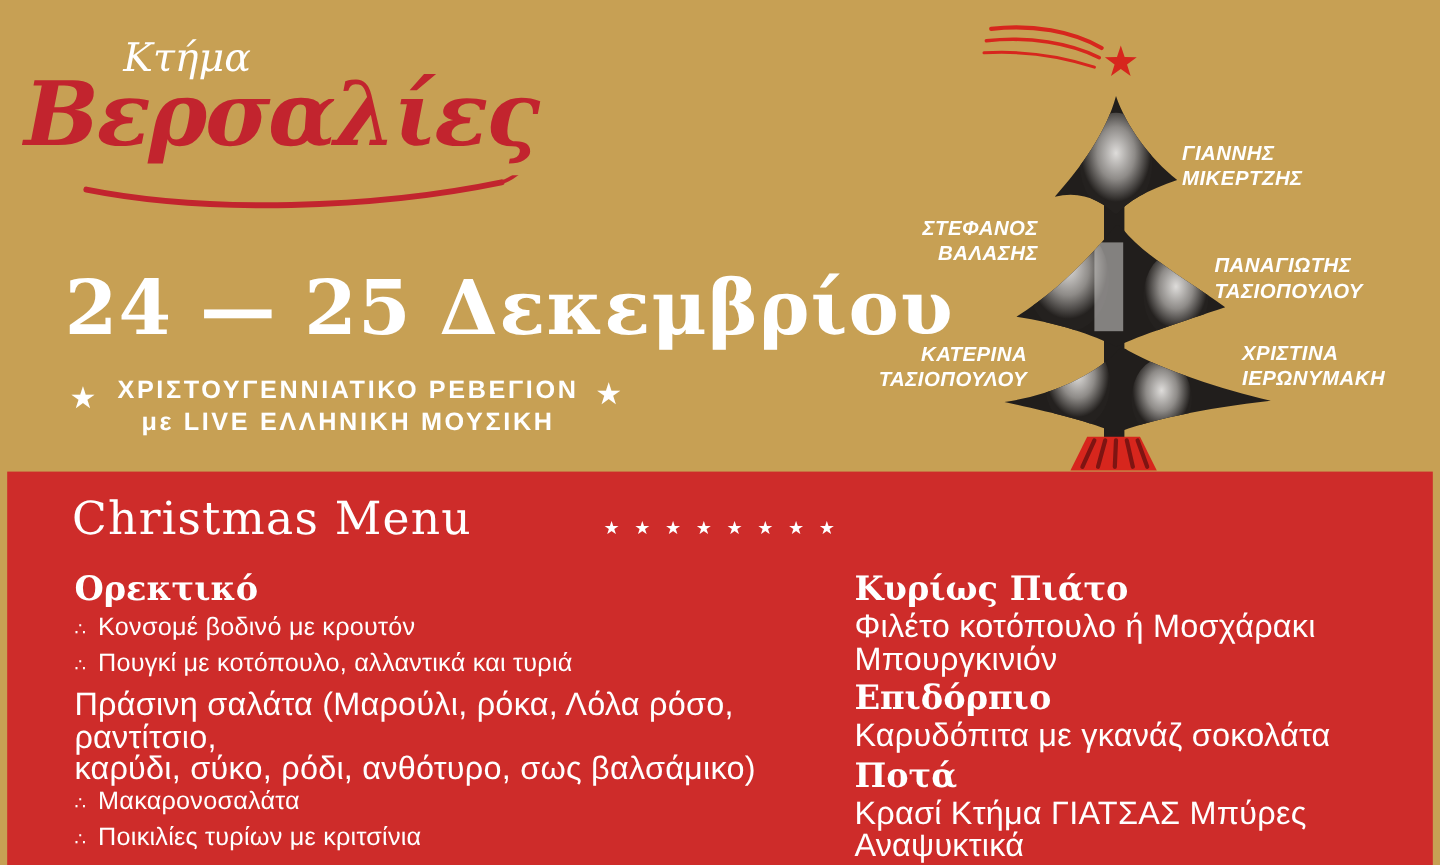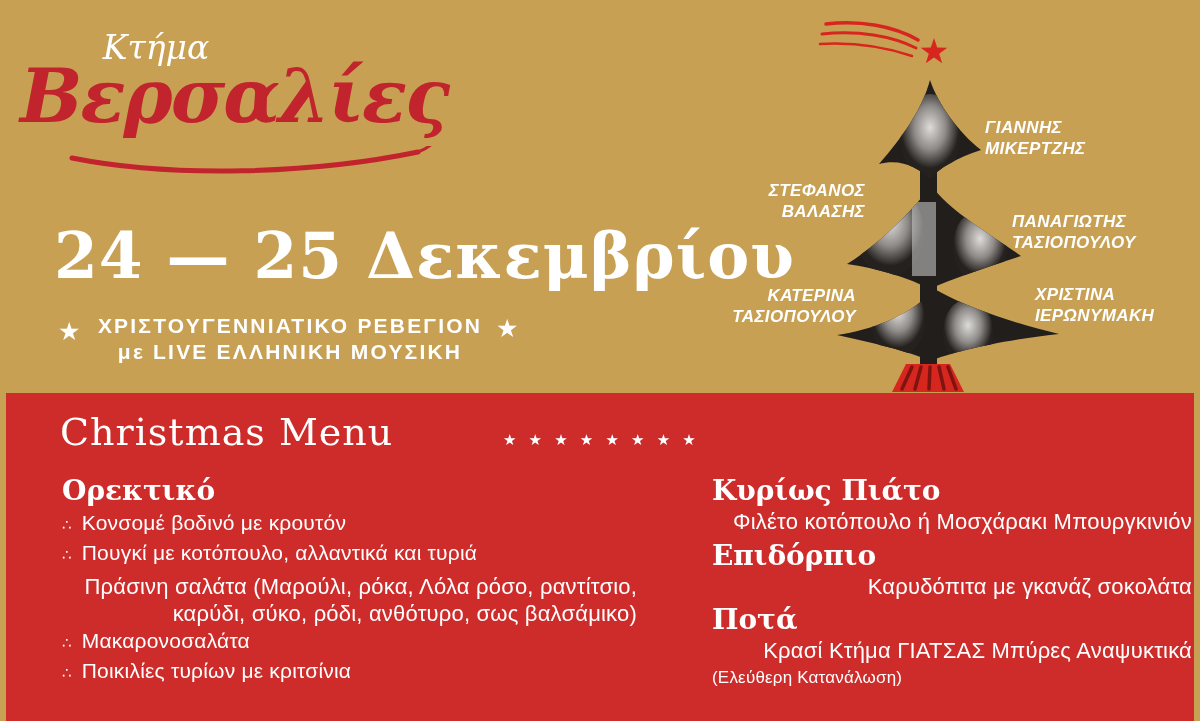--- a/index.html
+++ b/index.html
@@ -65,21 +65,21 @@
   .col{position:absolute; top:476px;}
   .col-left{left:62px; width:575px;}
   .col-right{left:688px; width:480px;margin-left:24px;}
   .menu-heading{
     font-family:"DejaVu Serif",serif; font-weight:bold;
     font-size:28px; line-height:30px; margin:0 0 3px 0;
   }
   .sect{margin-top:5px;}
   .mi{display:flex; gap:10px; align-items:baseline; font-size:21px; line-height:28px; letter-spacing:.2px;}
   .mi .bullet{font-size:15px; flex:0 0 auto;}
-  .mp{font-size:22px; line-height:26.5px; letter-spacing:.2px;text-align:right;}
+  .mp{font-size:27px; line-height:26.5px; letter-spacing:.2px;}
   .mnote{font-size:17px; line-height:20px; margin-top:3px; letter-spacing:.2px;}
 </style>
 </head>
 <body>
 
 <div class="poster">
 
   <div class="abs brand-estate">Κτήμα</div>
   <div class="abs brand-name">Βερσαλίες</div>
   <svg class="abs brand-swoosh" width="380" height="40" viewBox="0 0 380 40">

